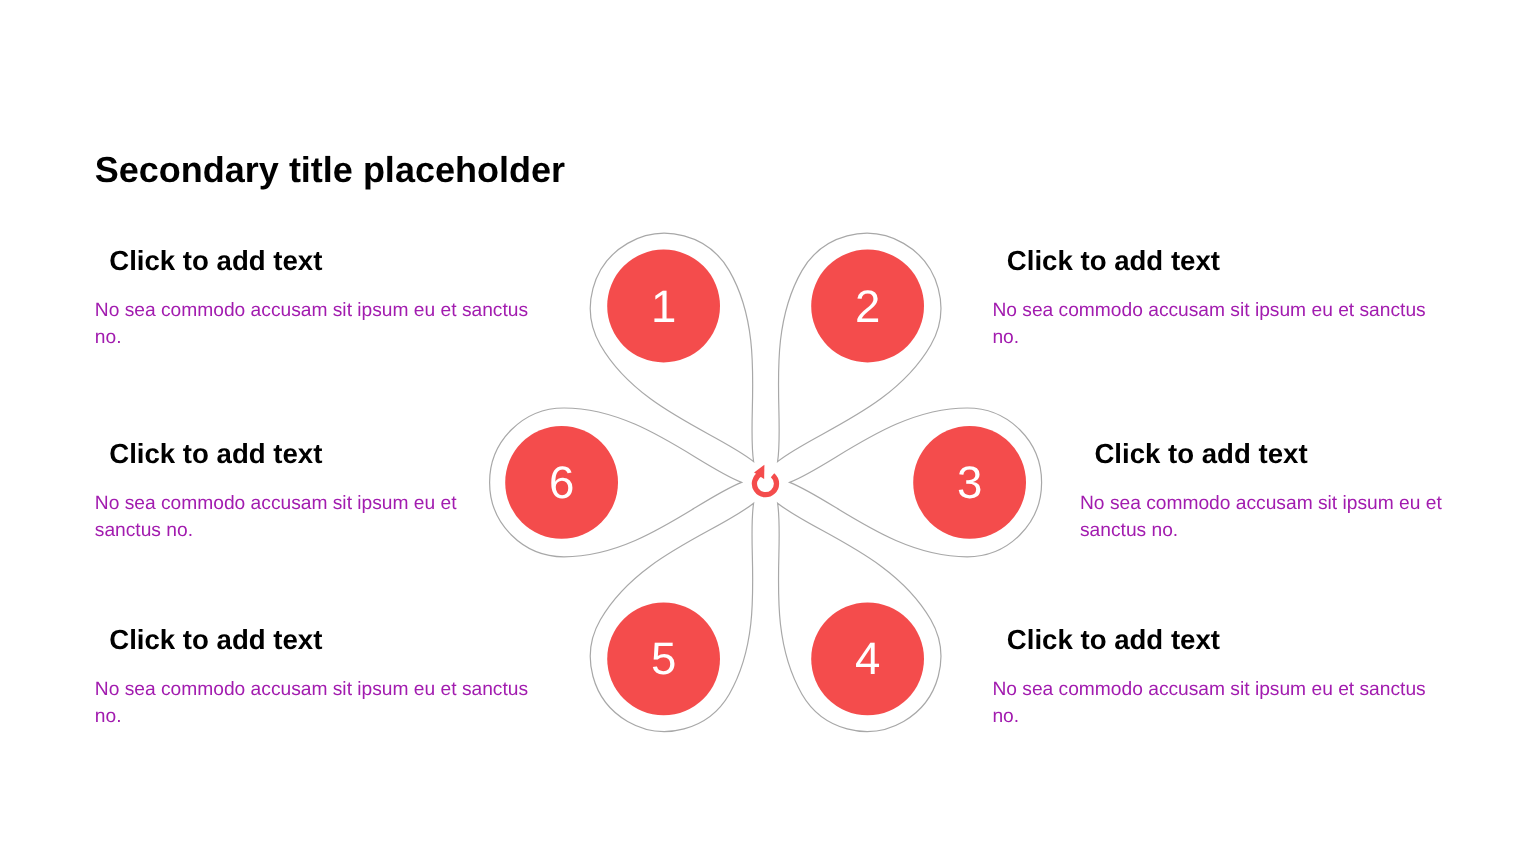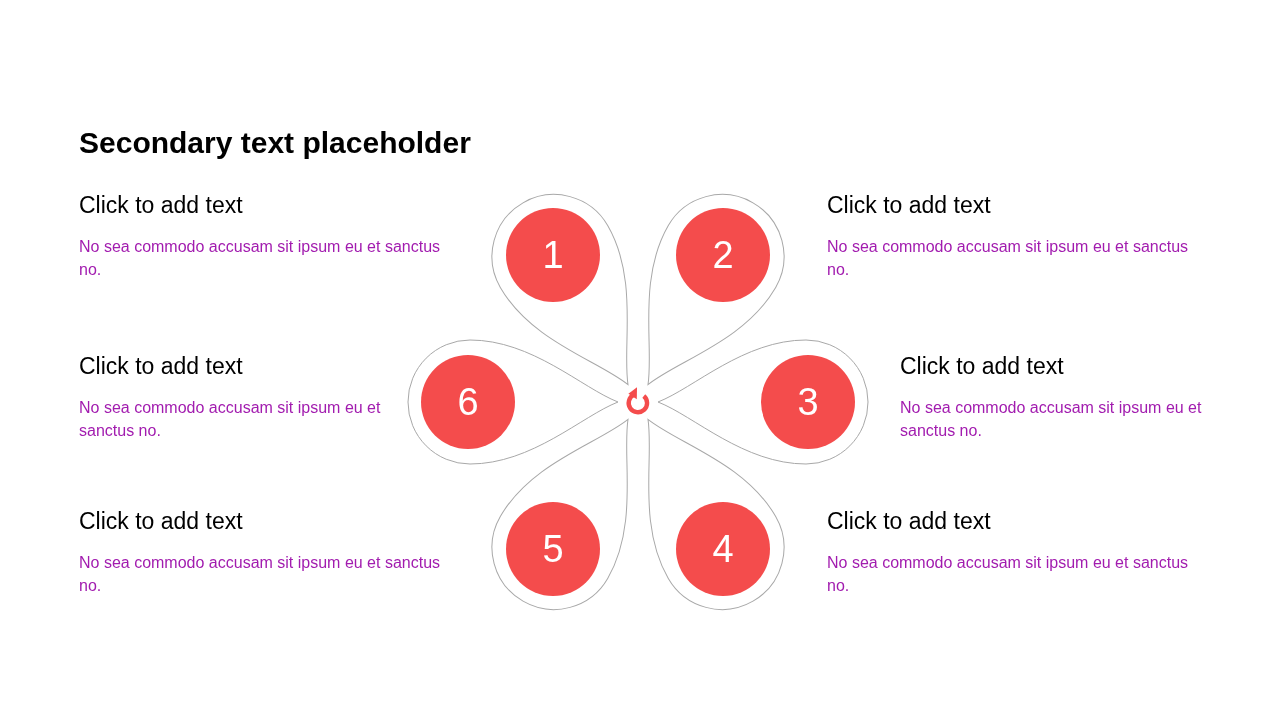--- a/index.html
+++ b/index.html
@@ -23,24 +23,24 @@
     font-size: 30px;
     line-height: 36px;
     font-weight: 700;
     color: #000000;
     white-space: nowrap;
   }
   .text-block {
     position: absolute;
   }
   .text-block h2 {
-    margin: 0;
+    margin: 12px;
     font-size: 23px;
     line-height: 28px;
-    font-weight: 400;
+    font-weight: 700;
     color: #000000;
     white-space: nowrap;
   }
   .text-block p {
     margin: 17px 0 0 0;
     font-size: 16px;
     line-height: 22.5px;
     font-weight: 400;
     color: #a21caf;
   }
@@ -74,21 +74,21 @@
   }
   .center-arrowhead {
     fill: #f44c4c;
   }
 </style>
 </head>
 <body>
 
 <div class="slide">
 
-  <h1 class="slide-title">Secondary text placeholder</h1>
+  <h1 class="slide-title">Secondary title placeholder</h1>
 
   <div class="text-block" style="left:79px; top:191px; width:370px;">
     <h2>Click to add text</h2>
     <p>No sea commodo accusam sit ipsum eu et sanctus no.</p>
   </div>
 
   <div class="text-block" style="left:827px; top:191px; width:370px;">
     <h2>Click to add text</h2>
     <p>No sea commodo accusam sit ipsum eu et sanctus no.</p>
   </div>

